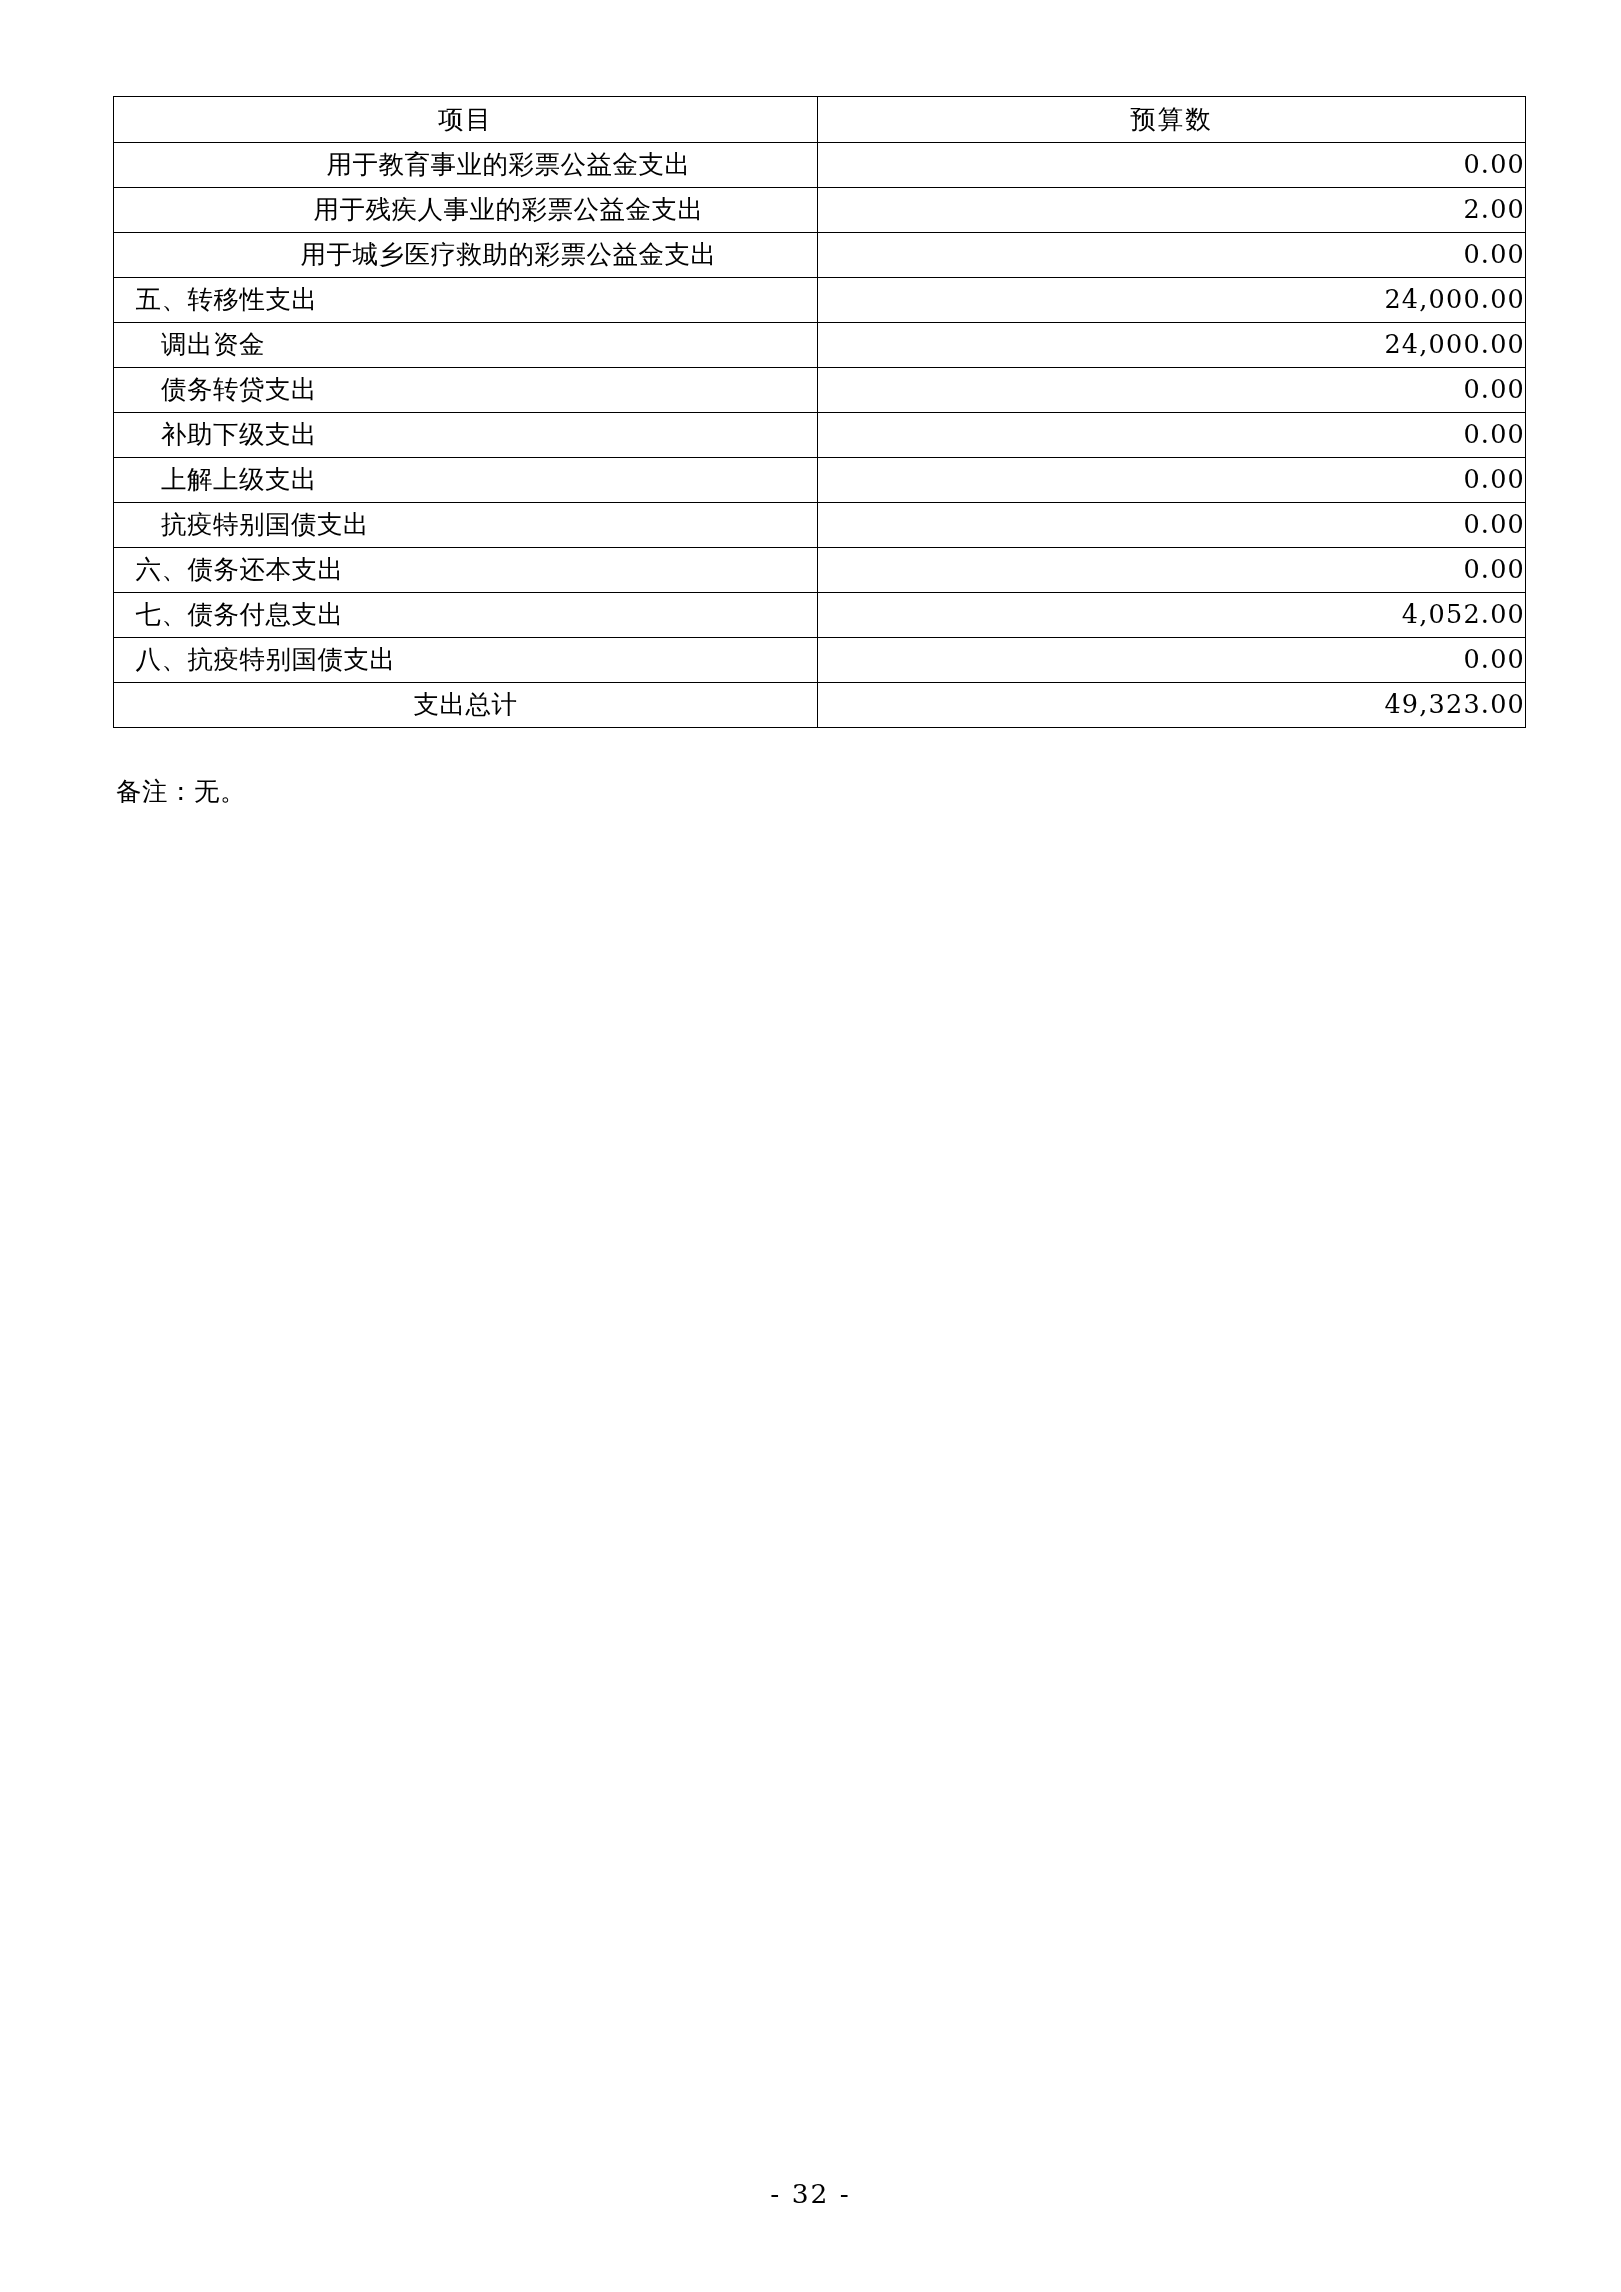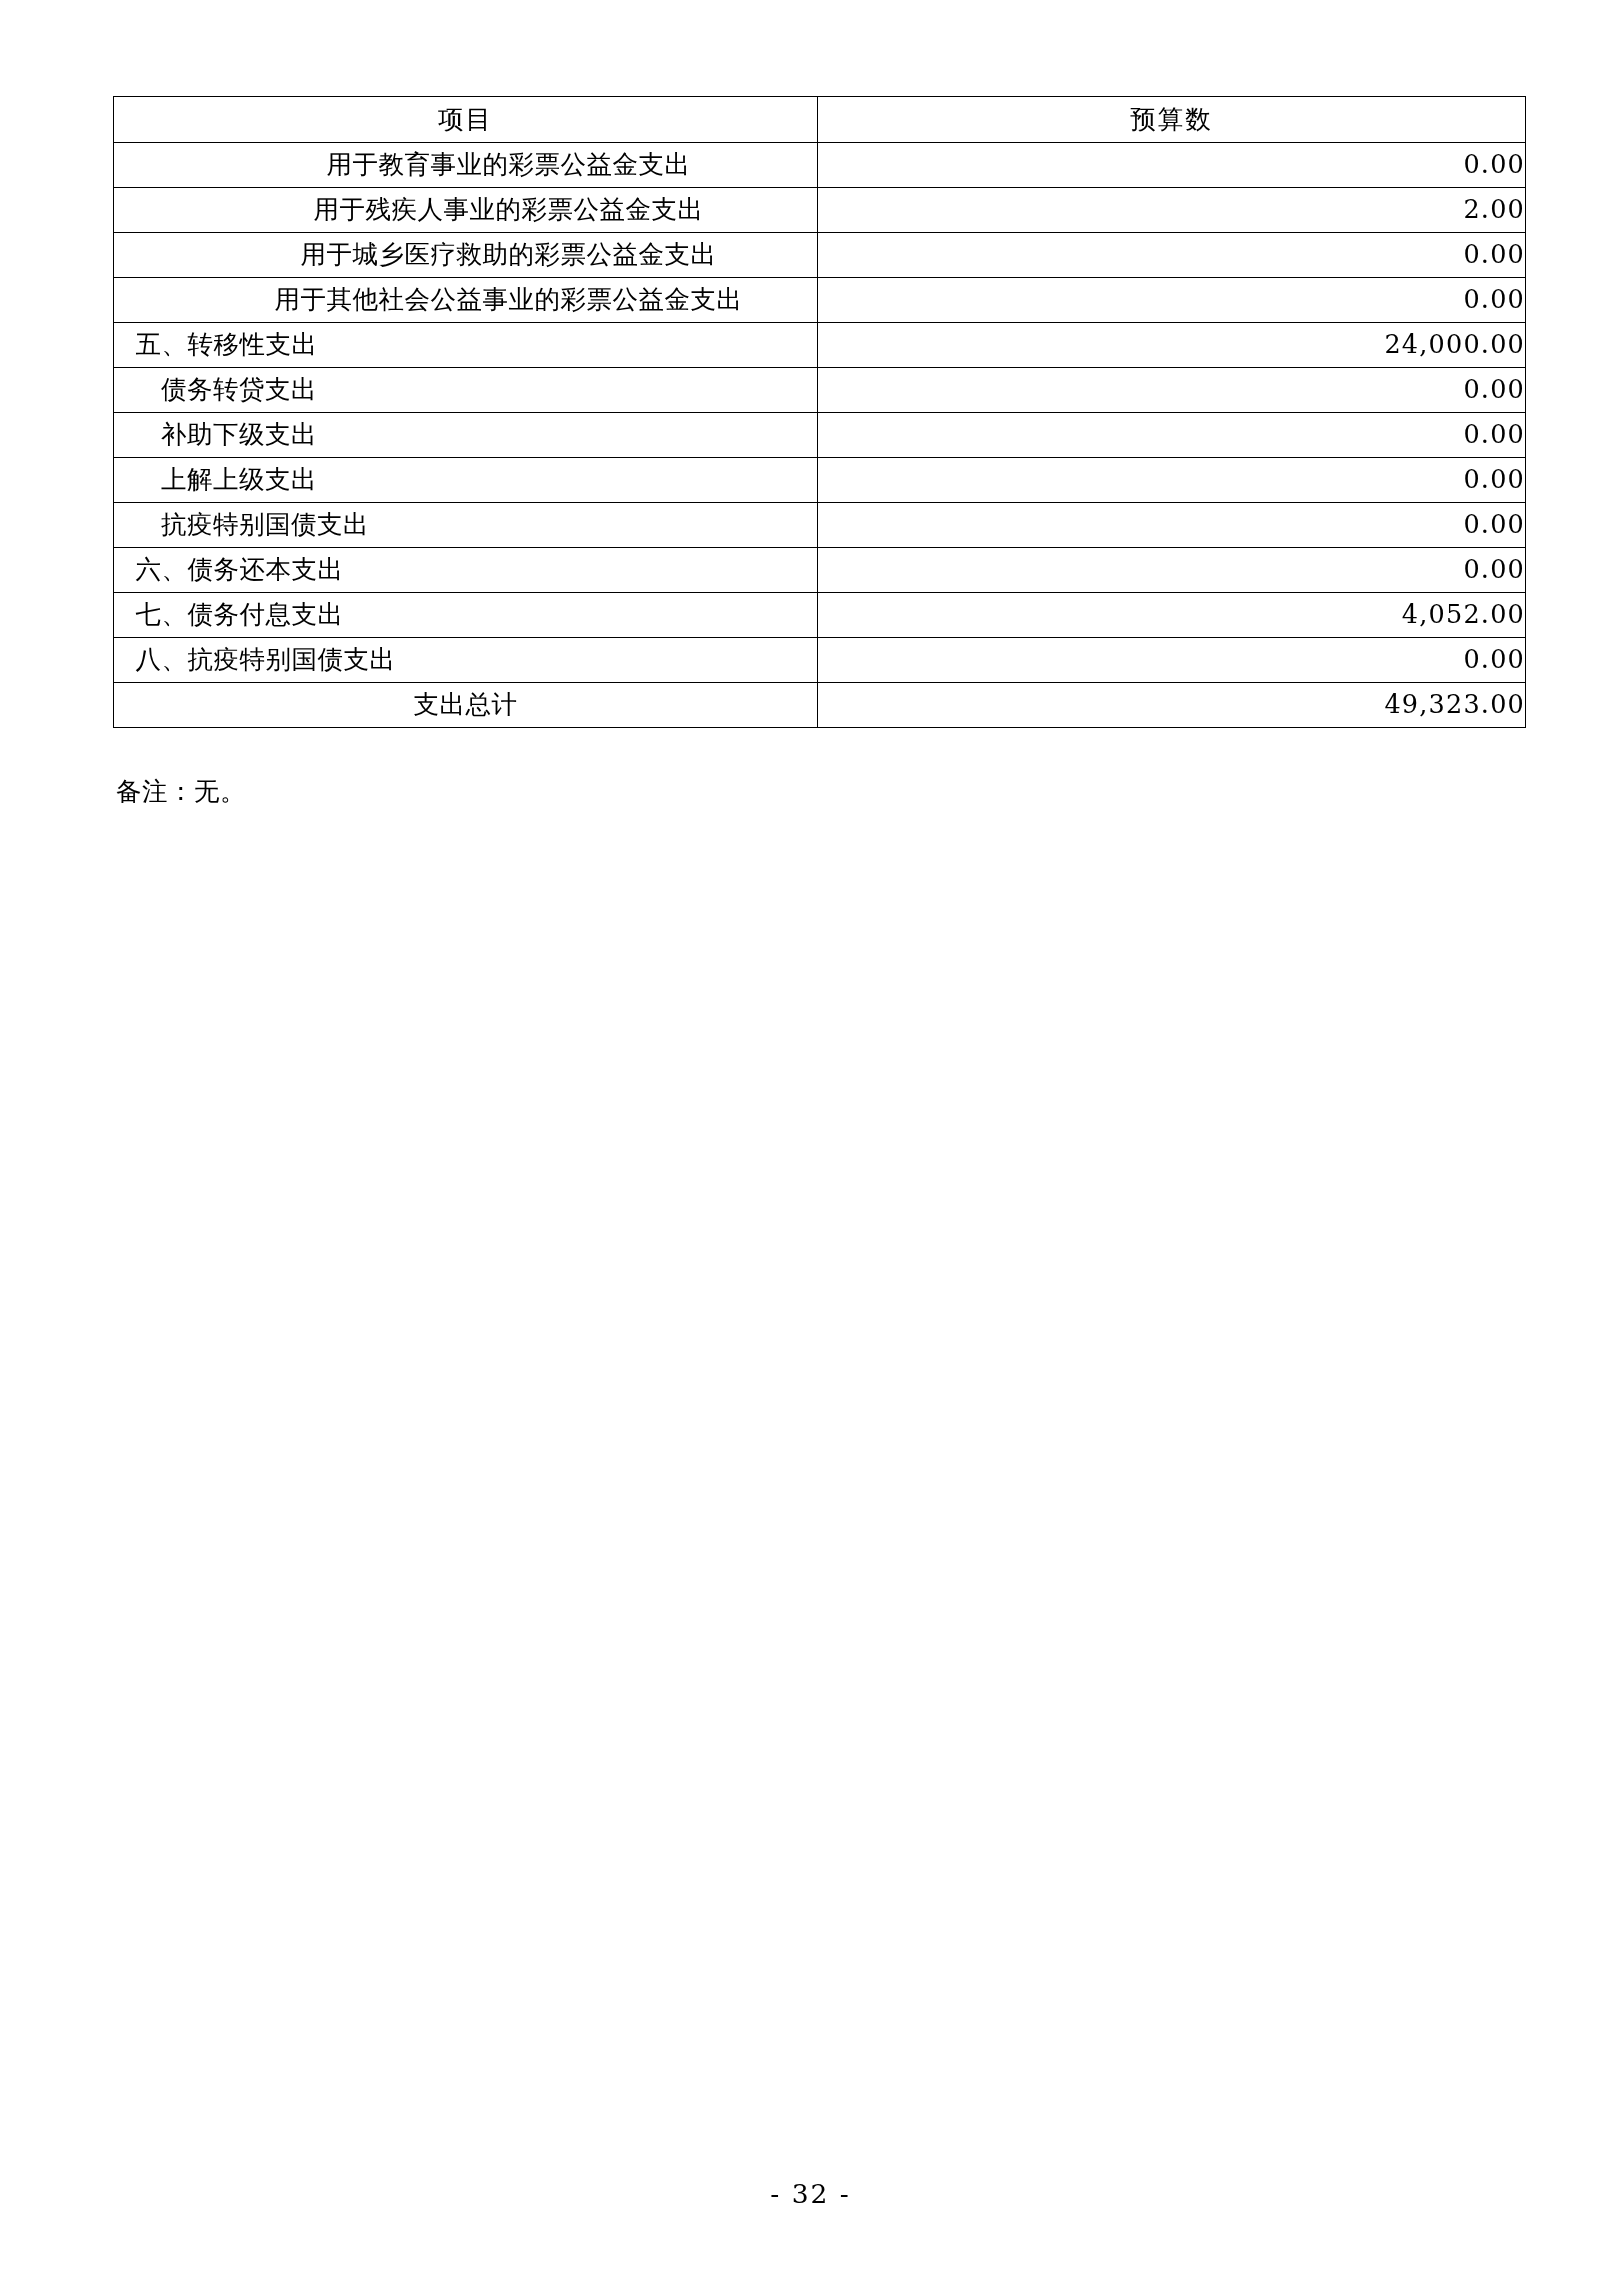--- a/index.html
+++ b/index.html
@@ -148,34 +148,34 @@
           <td class="cell-value">2.00</td>
         </tr>
 
         <tr class="data-row">
           <td class="cell-item level-subsub">
             <span class="item-text">用于城乡医疗救助的彩票公益金支出</span>
           </td>
           <td class="cell-value">0.00</td>
         </tr>
 
-        <tr class="data-row">
-          <td class="cell-item level-subsub">
-            <span class="item-text">用于其他社会公益事业的彩票公益金支出</span>
-          </td>
-          <td class="cell-value">0.00</td>
-        </tr>
 
         <tr class="data-row">
           <td class="cell-item level-section">
             <span class="item-text">五、转移性支出</span>
           </td>
           <td class="cell-value">24,000.00</td>
         </tr>
 
+        <tr class="data-row">
+          <td class="cell-item level-sub">
+            <span class="item-text">调出资金</span>
+          </td>
+          <td class="cell-value">24,000.00</td>
+        </tr>
 
         <tr class="data-row">
           <td class="cell-item level-sub">
             <span class="item-text">债务转贷支出</span>
           </td>
           <td class="cell-value">0.00</td>
         </tr>
 
         <tr class="data-row">
           <td class="cell-item level-sub">

